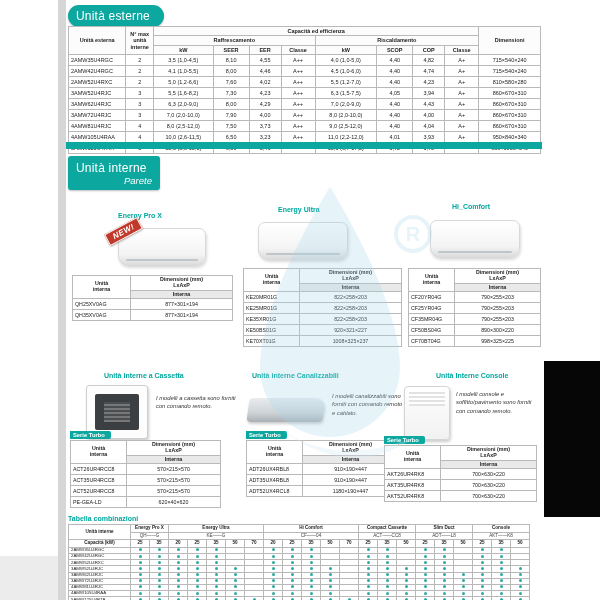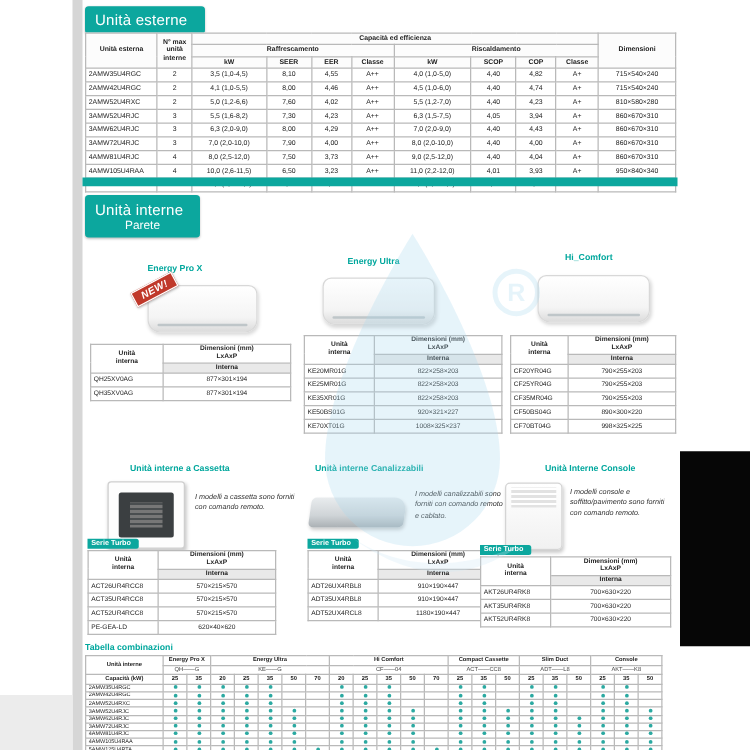--- a/index.html
+++ b/index.html
@@ -6,21 +6,21 @@
   .page{position:relative;width:600px;height:600px;background:#ffffff;overflow:hidden;
         font-family:"Liberation Sans",sans-serif;color:#222;}
   .edge-strip{position:absolute;left:58px;top:0;width:8px;height:600px;background:#d6d6d6;}
   .corner-gray{position:absolute;left:0;top:556px;width:58px;height:44px;background:#ececec;}
   .black-panel{position:absolute;left:544px;top:361px;width:56px;height:156px;background:#060606;}
 
   .teal-banner{position:absolute;background:#0ca79e;color:#fff;border-radius:3px;
                box-shadow:0 1px 2px rgba(0,0,0,.25);display:flex;flex-direction:column;
                justify-content:center;padding:2px 8px;box-sizing:border-box;}
   .teal-banner .t1{font-size:12px;letter-spacing:.2px;}
-  .teal-banner .t2{font-size:9.5px;text-align:center;}
+  .teal-banner .t2{font-size:9.5px;font-style:italic;text-align:right;}
   .divider-band{position:absolute;left:66px;top:142px;width:476px;height:7px;background:#0ca79e;}
 
   table{border-collapse:collapse;table-layout:fixed;background:#fff;}
   th,td{border:1px solid #b9b9b9;font-weight:normal;overflow:hidden;}
 
   
   #ext-table{position:absolute;left:68px;top:26px;width:473px;font-size:5.5px;line-height:1.15;}
   #ext-table th{font-weight:bold;background:#fcfcfc;padding:1px;text-align:center;white-space:pre-line;}
   #ext-table td{padding:1px;text-align:center;height:8px;}
   #ext-table td:first-child{text-align:left;padding-left:2px;}
@@ -76,21 +76,21 @@
   <div class="corner-gray"></div>
   <div class="black-panel"></div>
 
   <svg class="watermark" viewBox="0 0 215 300">
     <path d="M95 5 C95 5 25 115 25 185 a70 70 0 0 0 140 0 C165 115 95 5 95 5 Z" fill="#a8d8ee"></path>
     <circle cx="178" cy="52" r="17" fill="none" stroke="#a8d8ee" stroke-width="4"></circle>
     <text x="178" y="59" font-size="20" fill="#a8d8ee" text-anchor="middle" font-weight="bold">R</text>
     <path d="M30 235 q60 55 150 20 q-70 50 -150 -20 Z" fill="#cfe9f6"></path>
   </svg>
 
-  <div class="teal-banner" style="left:68px;top:5px;width:96px;height:22px;">
+  <div class="teal-banner" style="left:68px;top:5px;width:96px;height:22px;border-radius:11px;">
     <span class="t1">Unità esterne</span>
   </div>
 
   <table id="ext-table">
     <colgroup>
       <col style="width:54px">
         <col style="width:26px">
         <col style="width:56px">
         <col style="width:34px">
       <col style="width:30px">

